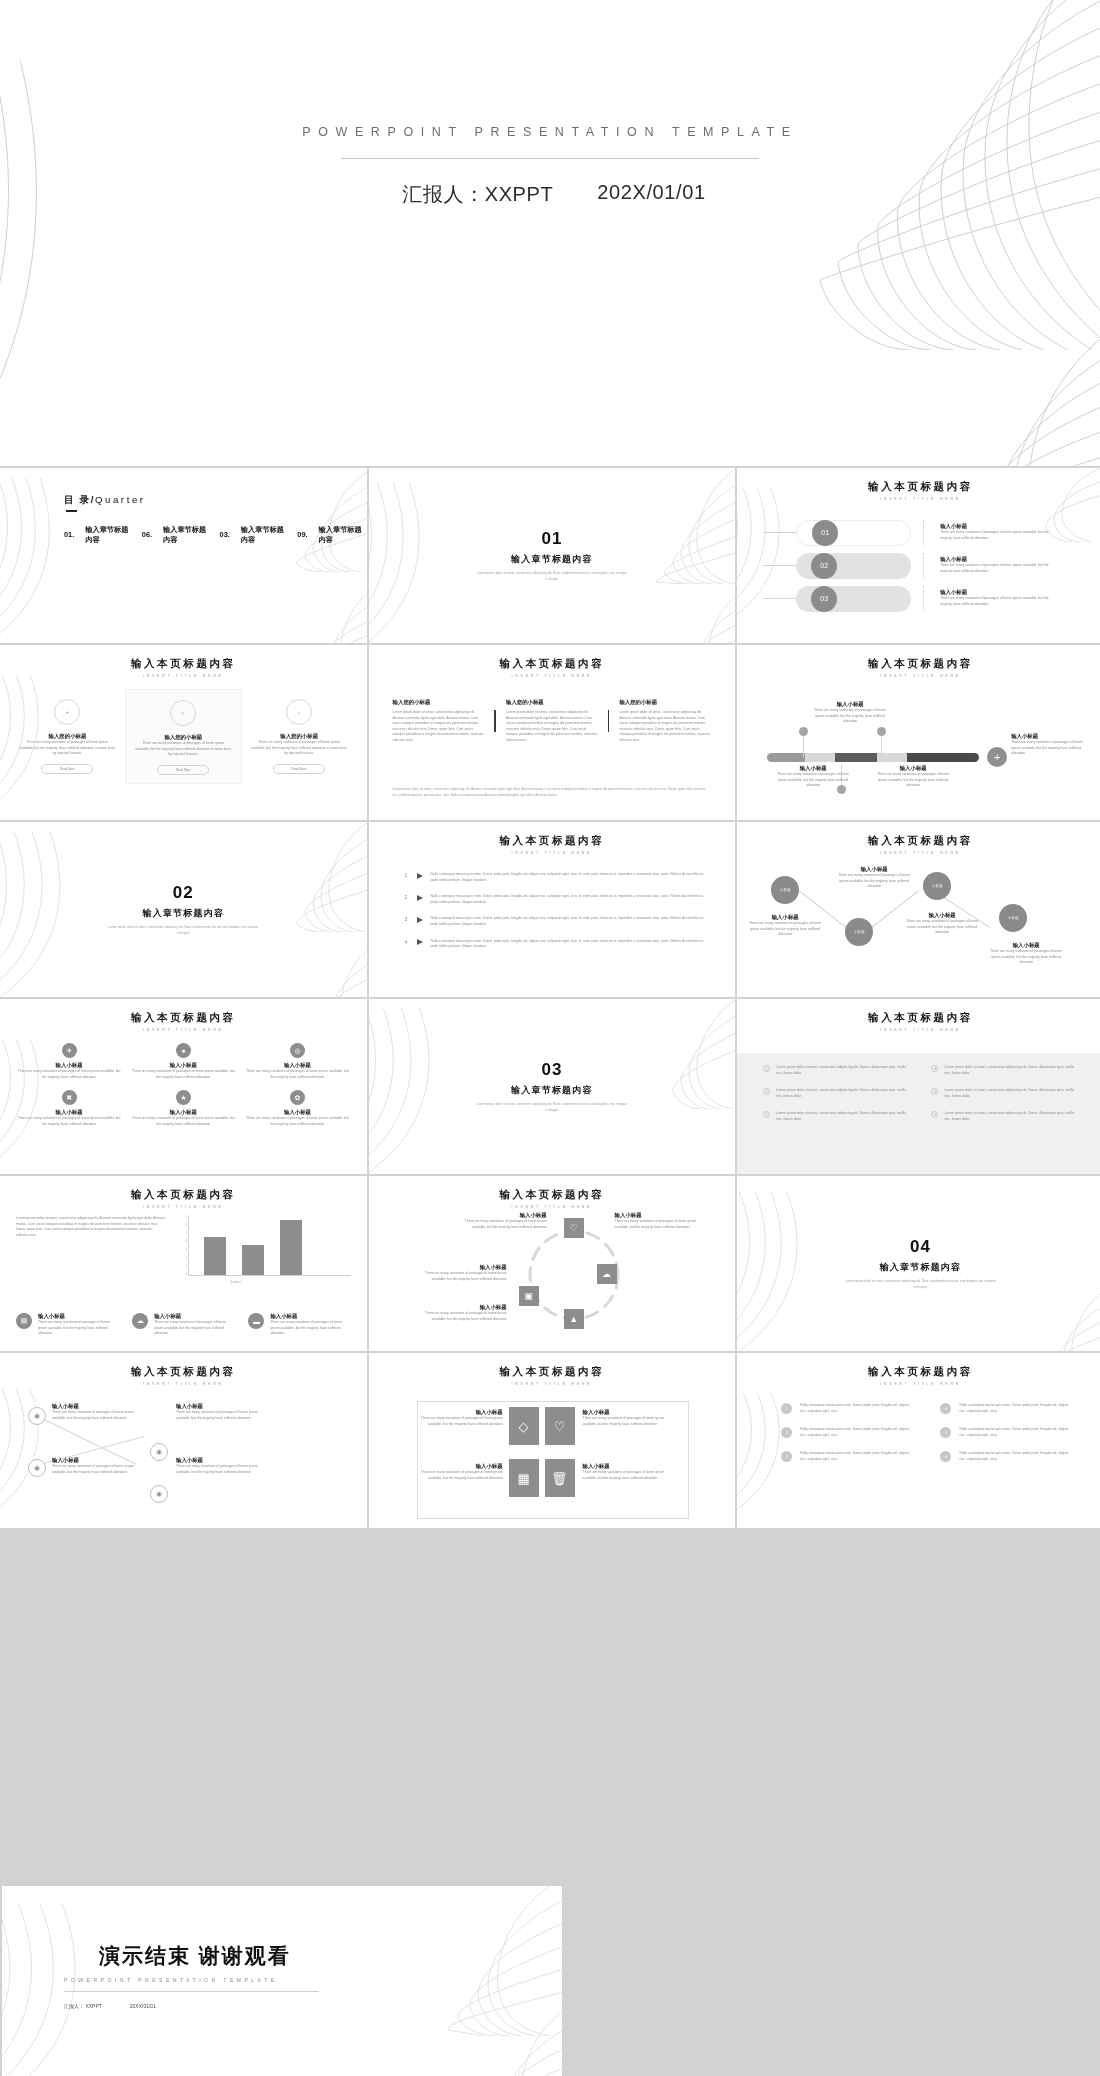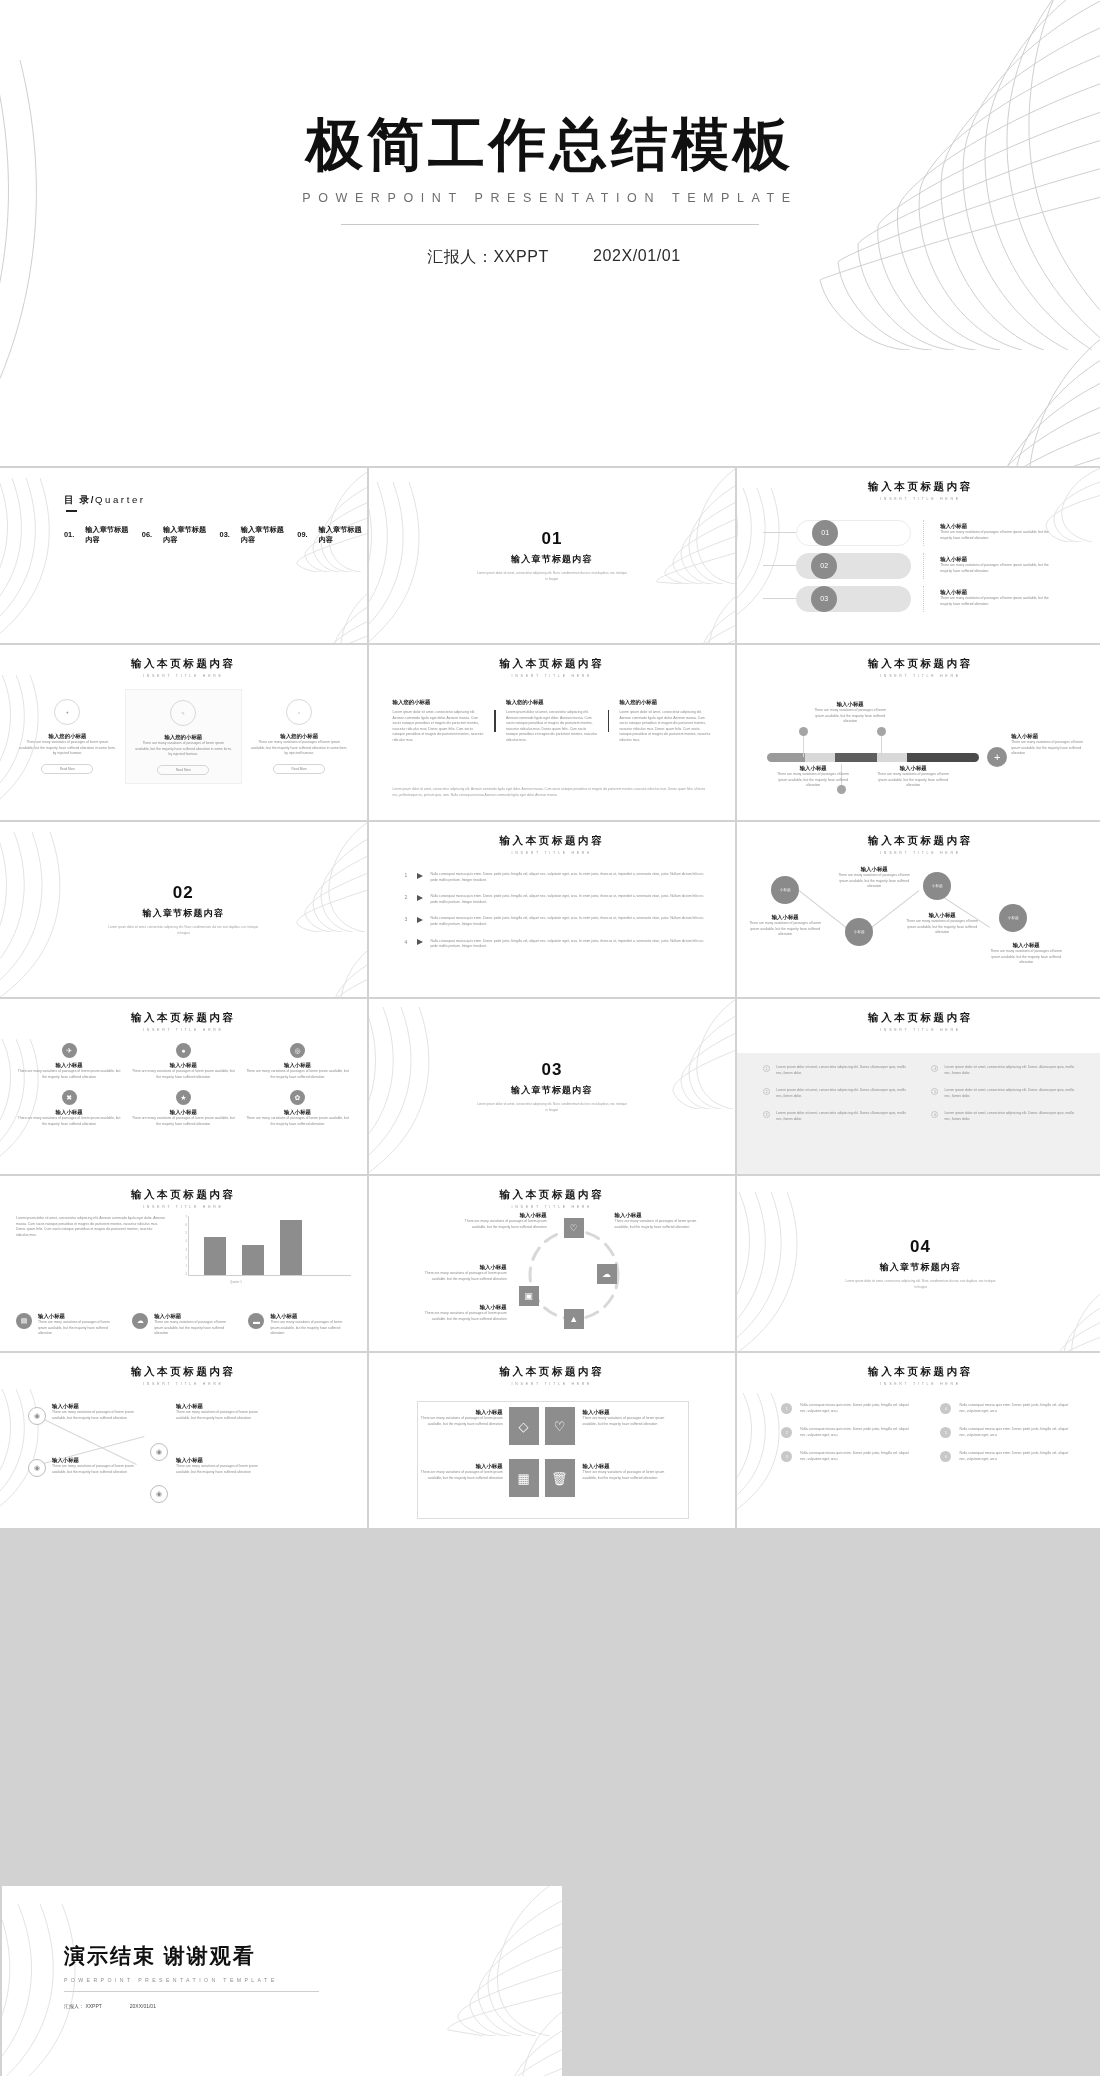--- a/index.html
+++ b/index.html
@@ -25,21 +25,21 @@
   .cover-title {
     font-size:57px; font-weight:700; letter-spacing:4px;
     color:#101010; line-height:1.15; white-space:nowrap;
   }
   .cover-sub {
     font-size:12.5px; letter-spacing:7.6px; color:#6d6d6d;
     margin-top:13px; white-space:nowrap;
   }
   .cover-rule { width:418px; height:1px; background:#c9c9c9; margin-top:19px; }
   .cover-meta {
-    margin-top:22px; font-size:16px; color:#2b2b2b; letter-spacing:.6px;
+    margin-top:22px; font-size:20px; color:#2b2b2b; letter-spacing:.6px;
     display:flex; gap:44px; white-space:nowrap;margin-left:8px;
   }
 
   
   .grid {
     position:relative; width:1100px;
     display:grid; grid-template-columns:repeat(3, 366.6px);
     column-gap:2px; row-gap:2px; padding:2px 0 0 0;
   }
   .slide {
@@ -188,21 +188,21 @@
   .nbrow { display:flex; gap:8px; }
   .nbn { width:11px;height:11px;border-radius:50%;background:#c8c8c8;color:#fff;font-size:3.4px;
          display:flex;align-items:center;justify-content:center; flex:none;}
 
   
   .closing {
     position:absolute; left:2px; top:1886px; width:560px; height:190px;
     background:#fff; overflow:hidden;
   }
   .closing-inner { position:absolute; left:62px; top:56px; z-index:2;}
-  .cl-title { font-size:21px; font-weight:700; letter-spacing:2px; color:#101010; white-space:nowrap;}
+  .cl-title { font-size:21px; font-weight:700; letter-spacing:2px; color:#101010; white-space:nowrap;margin-left:35px;}
   .cl-sub { font-size:5.2px; letter-spacing:3.4px; color:#8e8e8e; margin-top:7px; white-space:nowrap;}
   .cl-rule { width:255px; height:1px; background:#cfcfcf; margin-top:8px;}
   .cl-meta { margin-top:11px; display:flex; gap:28px; font-size:5px; color:#4a4a4a;}
 </style>
 </head>
 <body>
 
 <div class="cover">
 
   <svg class="dec wave-tr" viewBox="0 0 520 520">
@@ -241,21 +241,20 @@
       <path d="M300 10 C210 30 150 100 140 180 C134 240 160 285 210 300"></path>
       <path d="M300 38 C206 58 132 124 124 196 C120 250 146 292 192 300"></path>
       <path d="M300 66 C202 86 114 148 108 212 C106 260 132 298 174 300"></path>
       <path d="M300 94 C198 114 96 172 92 228 C92 270 118 300 156 300"></path>
       <path d="M300 122 C194 142 78 196 76 244 C78 280 104 300 138 300"></path>
       <path d="M300 150 C190 170 60 220 60 260 C64 290 90 300 120 300"></path>
     </g>
   </svg>
 
   <div class="cover-inner">
-    <div class="cover-title">极简工作总结模板</div>
     <div class="cover-sub">POWERPOINT PRESENTATION TEMPLATE</div>
     <div class="cover-rule"></div>
     <div class="cover-meta">
       <span>汇报人：XXPPT</span>
       <span>202X/01/01</span>
     </div>
   </div>
 </div>
 
 <div class="grid">

